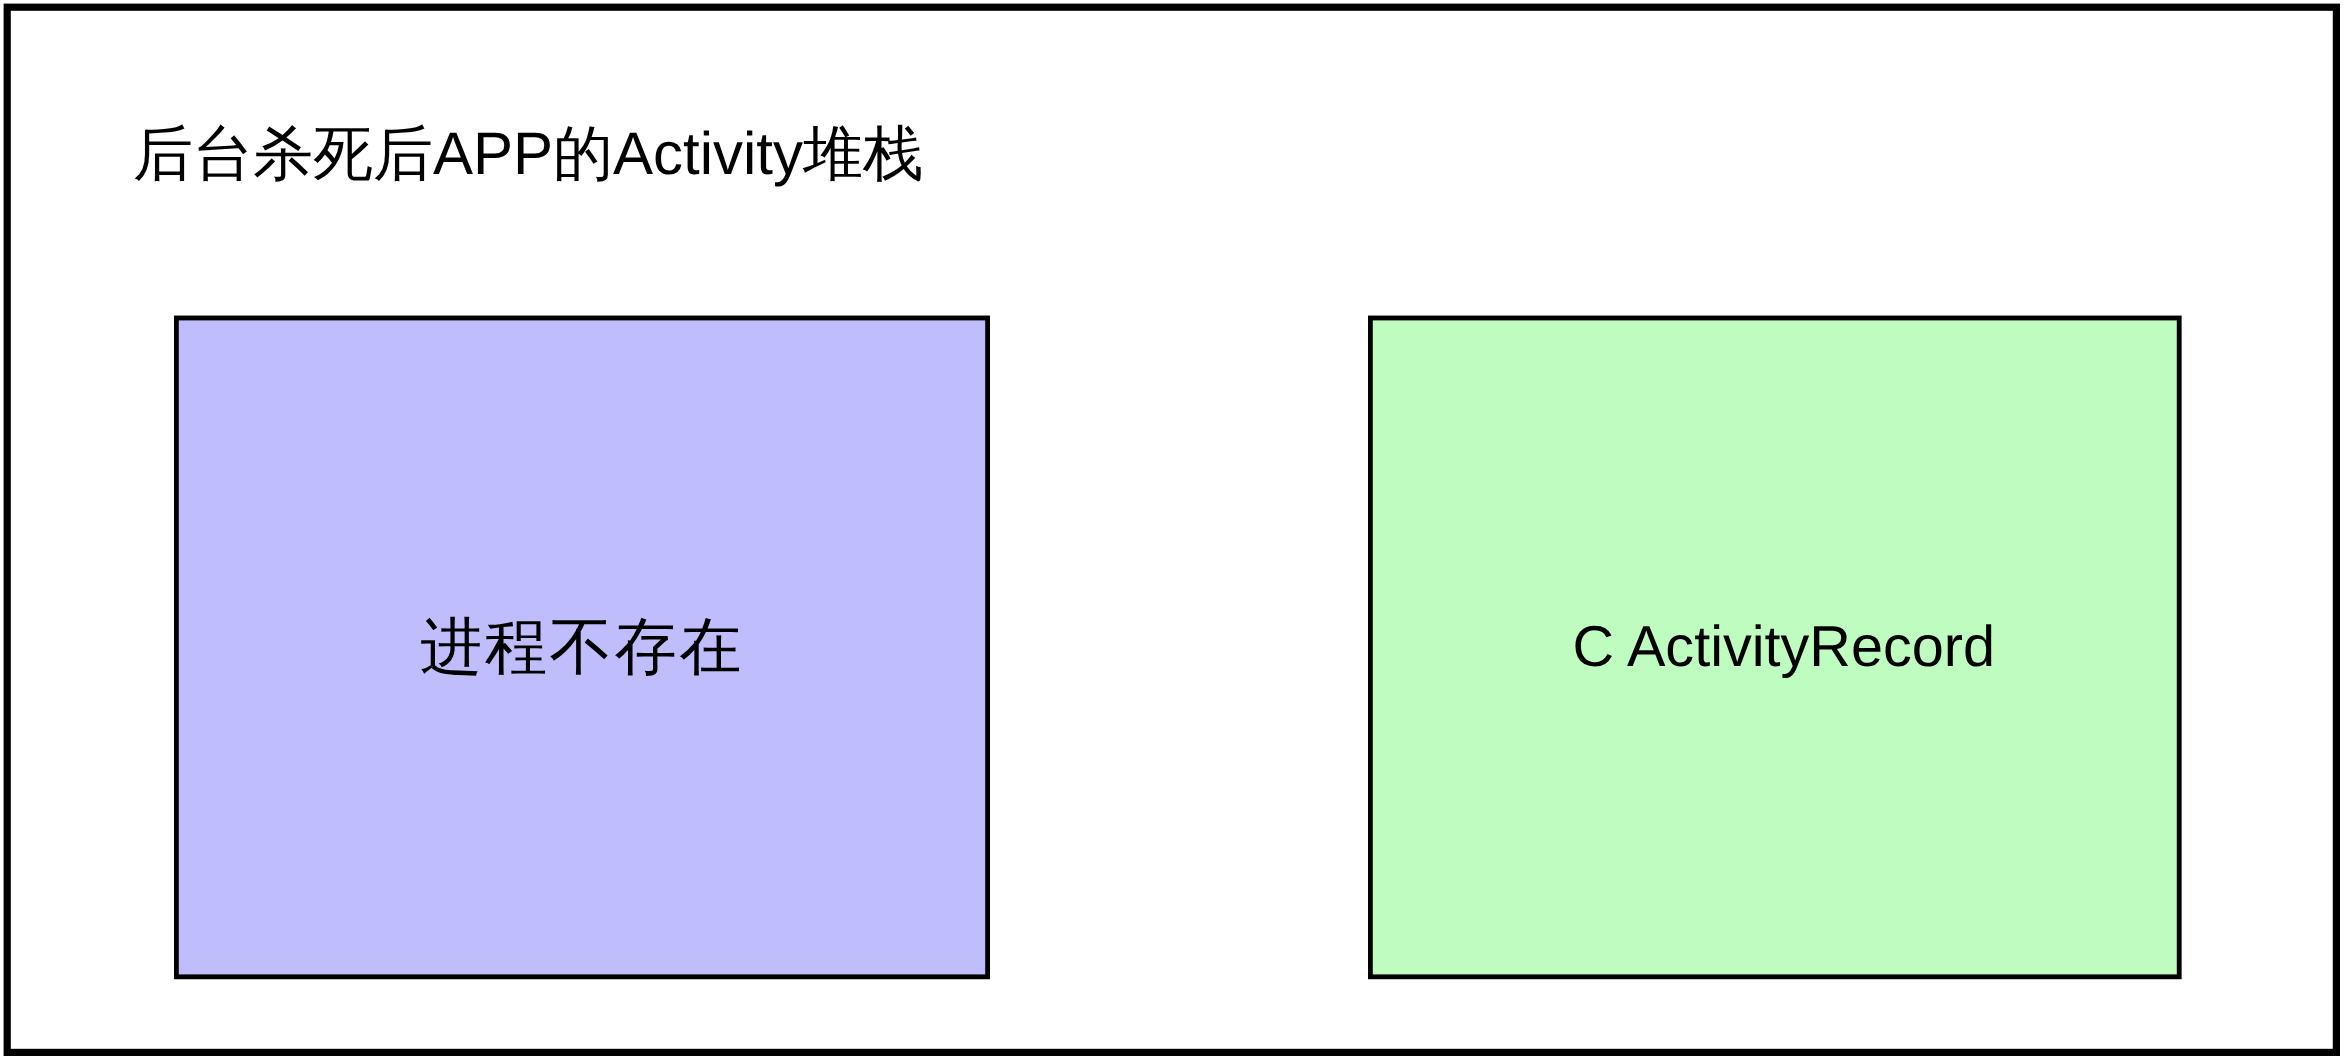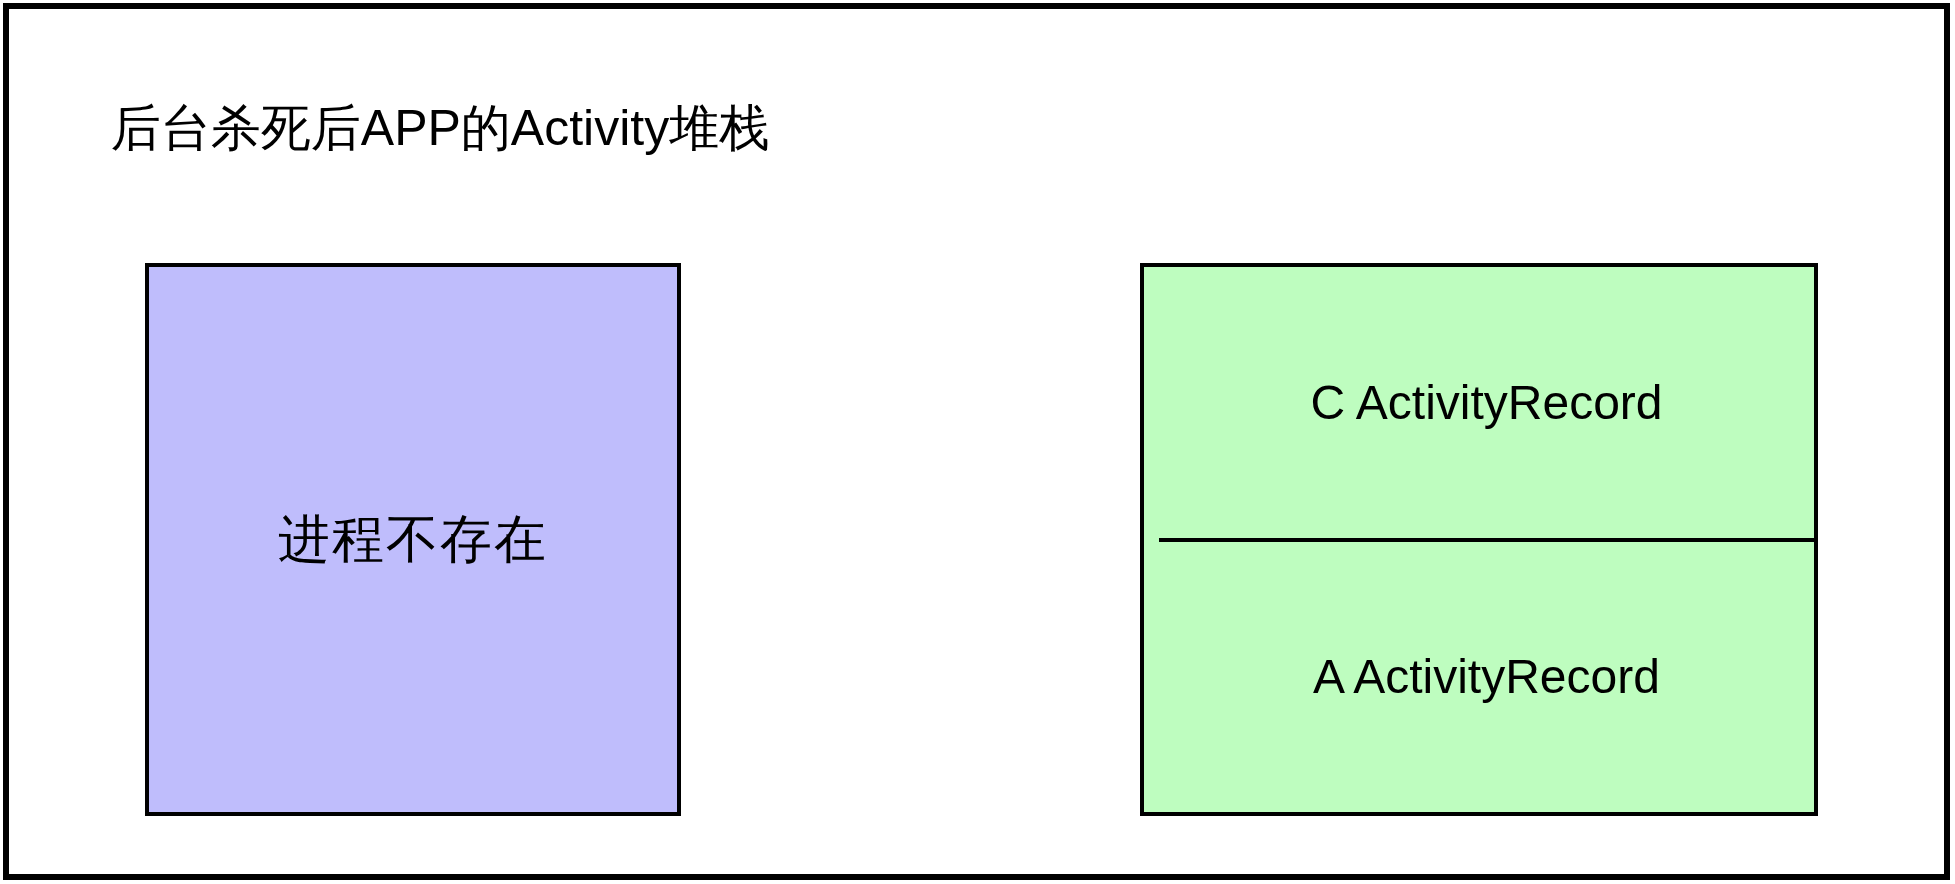--- a/index.html
+++ b/index.html
@@ -30,21 +30,21 @@
     font-size: 50px;
     text-align: center;
     white-space: nowrap;
     color: #000000;
   }
   .title-left  { left: 80px;  width: 720px; }
   .title-right { left: 1040px; width: 880px; }
   .process-box {
     position: absolute;
     left: 145px; top: 263px;
-    width: 536px; height: 553px;
+    width: 680px; height: 553px;
     border: 4px solid #000000;
     display: flex;
     align-items: center;
     justify-content: center;
   }
   .process-box .box-label {
     font-size: 52px;
     letter-spacing: 2px;
   }
   .ams-stack {
@@ -76,16 +76,15 @@
 
   <div class="title title-left">后台杀死后APP的Activity堆栈</div>
 
 
   <div class="process-box" style="background-color: rgb(191, 189, 252);">
     <span class="box-label">进程不存在</span>
   </div>
 
   <div class="ams-stack" style="background-color: rgb(190, 253, 191);">
     <div class="stack-row">C ActivityRecord</div>
-    <div class="stack-row">A ActivityRecord</div>
   </div>
 
 </div>
 
 </body></html>

